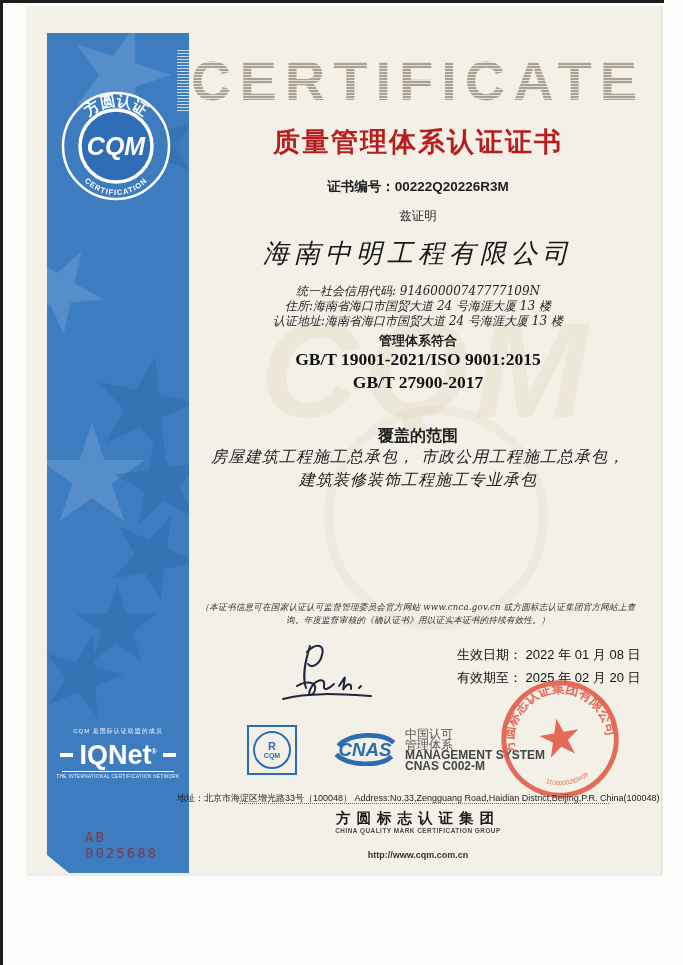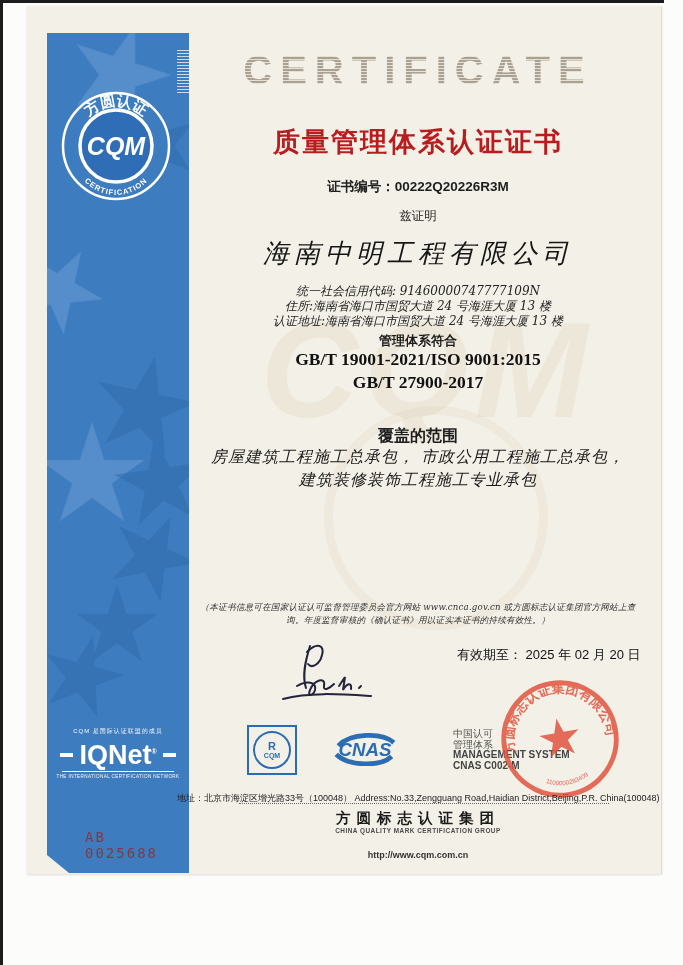--- a/index.html
+++ b/index.html
@@ -33,21 +33,21 @@
     font-family:"DejaVu Sans Mono",monospace;font-size:14px;letter-spacing:2px;color:#7c3b47;
   }
   
   .watermark{position:absolute;left:180px;top:300px;width:440px;text-align:center;pointer-events:none;}
   .watermark .wm-letters{font-size:135px;font-weight:bold;font-style:italic;color:rgba(184,159,99,.10);letter-spacing:6px;line-height:130px;}
   .wm-ring{position:absolute;left:117px;top:100px;width:206px;height:206px;border:9px solid rgba(184,159,99,.08);border-radius:50%;}
   
   .content{position:absolute;left:150px;top:0;width:482px;}
   .cline{position:absolute;left:0;width:100%;text-align:center;color:#1e1e1e;}
   .embossed{
-    top:42px;font-size:40px;font-weight:bold;letter-spacing:8px;color:#aba192;white-space:nowrap;
+    top:42px;font-size:56px;font-weight:bold;letter-spacing:8px;color:#aba192;white-space:nowrap;
   }
   .embossed::after{
     content:"";position:absolute;inset:0;
     background:repeating-linear-gradient(180deg,rgba(243,240,231,0) 0 2px,rgba(243,240,231,.8) 2px 3px);
   }
   .title{top:118px;font-size:27px;font-weight:bold;letter-spacing:2px;color:#b91c1c;}
   .certno{top:172px;font-size:13.5px;font-weight:bold;}
   .certno .num{font-family:"Liberation Sans",sans-serif;font-weight:bold;}
   .certify{top:202px;font-size:12.5px;}
   .kai{font-family:"DejaVu Serif",serif;font-style:italic;}
@@ -74,21 +74,21 @@
     position:absolute;left:220px;top:719px;width:46px;height:46px;
     border:2px solid #2b6cb3;display:flex;align-items:center;justify-content:center;
   }
   .cqm-mark-inner{
     width:34px;height:34px;border:2px solid #2b6cb3;border-radius:50%;
     display:flex;flex-direction:column;align-items:center;justify-content:center;color:#2b6cb3;
   }
   .cqm-mark-r{font-size:11px;font-weight:bold;line-height:11px;}
   .cqm-mark-letters{font-size:7px;font-weight:bold;line-height:8px;}
   .cnas-logo{position:absolute;left:306px;top:726px;width:64px;height:34px;}
-  .cnas-text{position:absolute;left:378px;top:723px;font-size:10px;color:#555;line-height:10.5px;white-space:nowrap;margin-left:48px;}
+  .cnas-text{position:absolute;left:378px;top:723px;font-size:12px;color:#555;line-height:10.5px;white-space:nowrap;}
   .cnas-text .b{font-weight:bold;color:#444;}
   .seal{position:absolute;left:470px;top:670px;width:126px;height:126px;}
   
   .sep{position:absolute;left:212px;top:797px;width:370px;border-top:1px dotted #6a6a6a;}
   .org-cn{top:803px;font-size:14.5px;font-weight:bold;letter-spacing:6px;color:#1b1b1b;}
   .org-en{top:821px;font-size:6.4px;font-weight:bold;color:#4a4a4a;letter-spacing:.5px;}
   .footer-addr{top:786px;font-size:9px;color:#222;white-space:nowrap;}
   .website{top:844px;font-size:9px;font-weight:bold;color:#333;}
 </style>
 </head>
@@ -171,20 +171,21 @@
     <g stroke="#23233d" stroke-width="2" fill="none" stroke-linecap="round">
       <path d="M30,16 C40,6 48,9 45,19 C43,28 35,33 31,28"></path>
       <path d="M33,10 C28,26 25,40 29,52"></path>
       <path d="M20,50 C30,44 40,46 38,54 C36,60 30,61 33,54 C37,44 49,40 47,50 C46,56 53,52 57,48"></path>
       <path d="M62,50 l6,-9 l-2,13 c4,-7 9,-8 8,-1 M82,52 l2,-2"></path>
       <path d="M6,63 C32,56 62,58 94,60"></path>
     </g>
   </svg>
 
   <div class="dates">
+    <div>生效日期： 2022 年 01 月 08 日</div>
     <div>有效期至： 2025 年 02 月 20 日</div>
   </div>
 
   <div class="cqm-mark">
     <div class="cqm-mark-inner">
       <div class="cqm-mark-r">R</div>
       <div class="cqm-mark-letters">CQM</div>
     </div>
   </div>
 

